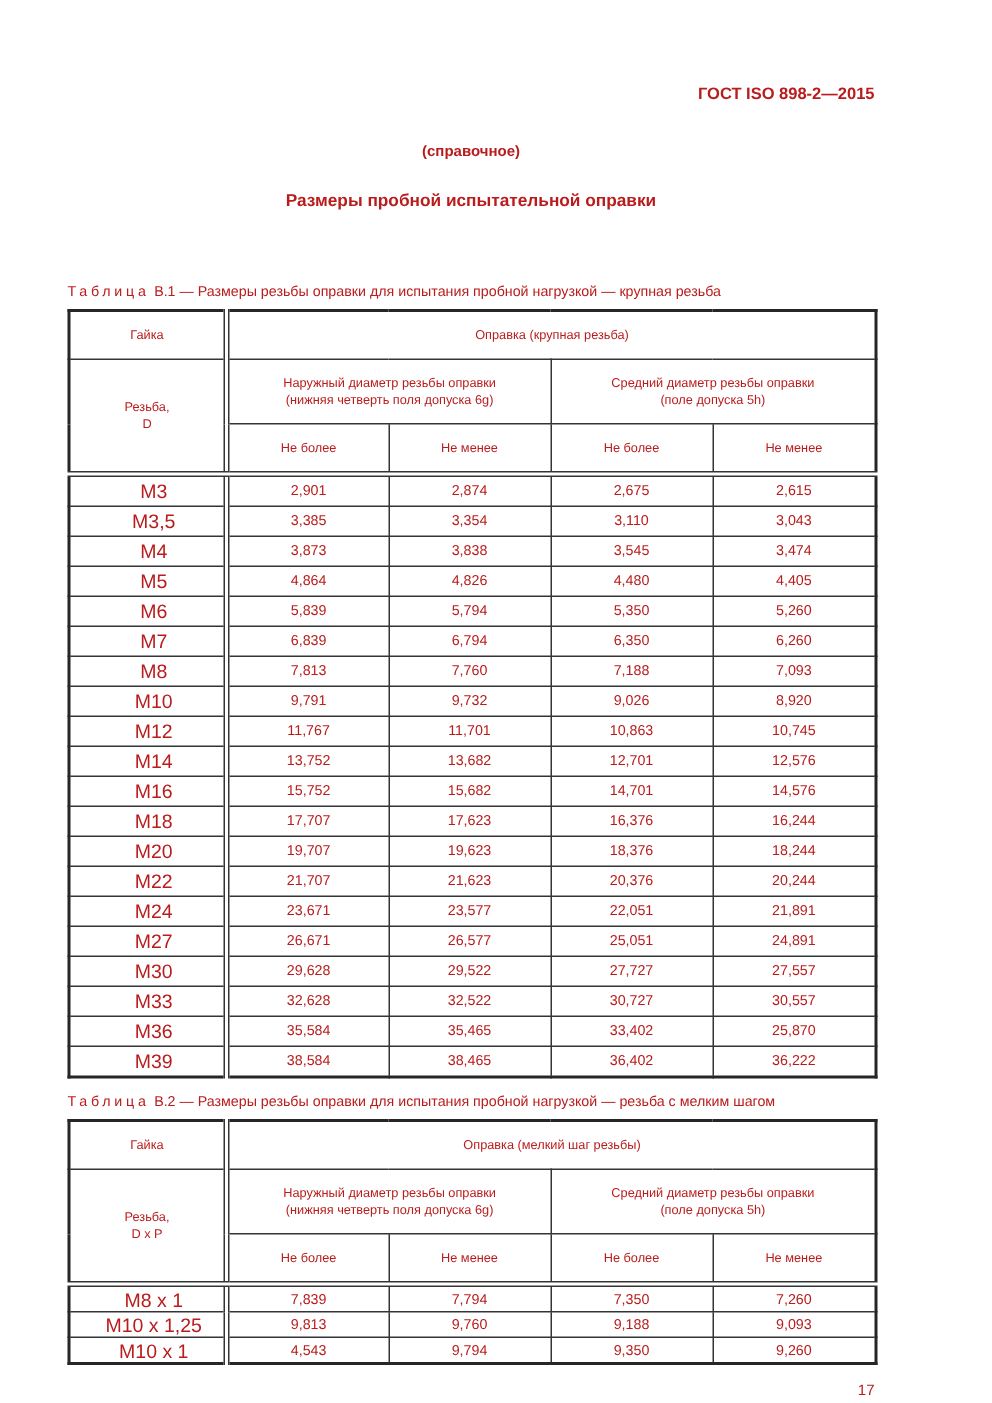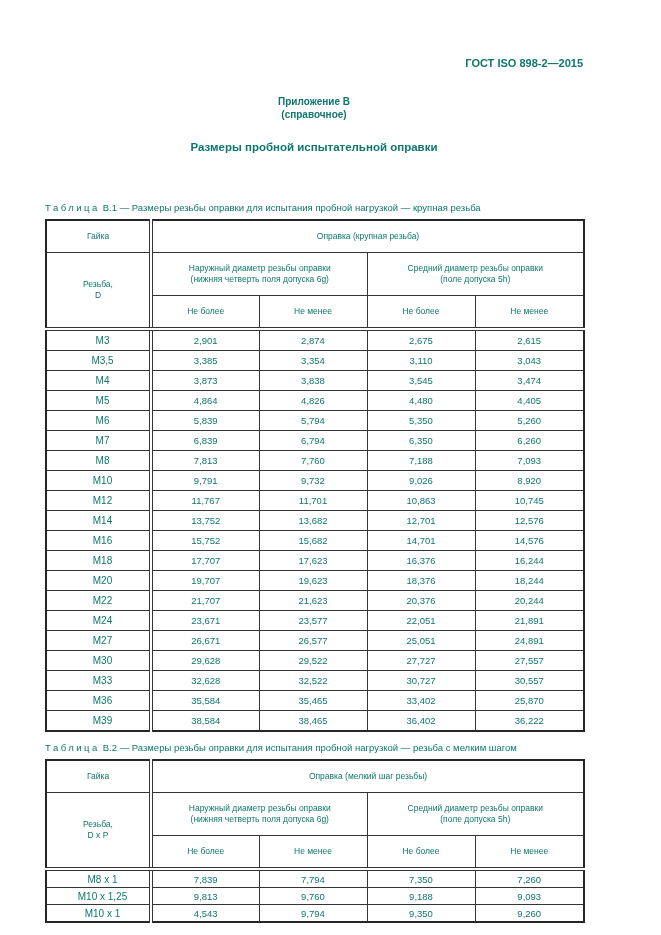--- a/index.html
+++ b/index.html
@@ -3,21 +3,21 @@
 <meta charset="utf-8">
 <style>
   html,body{margin:0;padding:0;background:#ffffff;}
   .page{
     position:relative;
     width:661px;height:935px;
     box-sizing:border-box;
     background:#ffffff;
     padding-top:57px;
     font-family:"Liberation Sans","DejaVu Sans",sans-serif;
-    color:#0f766e;
+    color:#b91c1c;
     overflow:hidden;
   }
   .content{width:538px;margin-left:45px;}
   .doc-number{text-align:right;font-weight:bold;font-size:11px;line-height:13px;}
   .appendix{text-align:center;font-weight:bold;font-size:10px;line-height:13px;margin-top:25px;}
   .doc-title{text-align:center;font-weight:bold;font-size:11.5px;margin-top:20px;}
   .table-caption{font-size:9.5px;line-height:13px;margin-top:48px;}
   .table-caption.second{margin-top:9px;}
   .cap-label{letter-spacing:2.5px;margin-right:3px;}
 
@@ -38,37 +38,36 @@
     vertical-align:middle;
   }
   table.gost-table td{
     border:1px solid #343434;
     text-align:center;
     vertical-align:middle;
     font-size:9.5px;
     height:19px;
     padding:0 3px;
   }
-  table.gost-table tbody td:first-child{font-size:10px;padding-left:12px;}
+  table.gost-table tbody td:first-child{font-size:13px;padding-left:12px;}
   table.t2 td{height:16px;}
   
   table.gost-table th.dbl, table.gost-table td.dbl{border-left:4px double #343434;}
   table.gost-table thead tr.sub th, table.gost-table th.span-rows{border-bottom:4px double #343434;}
   .page-number{width:538px;margin-left:45px;text-align:right;font-size:10px;margin-top:12px;}
 </style>
 </head>
 <body>
 
 <div class="page">
 
   <div class="content">
     <div class="doc-number">ГОСТ ISO 898-2—2015</div>
 
     <div class="appendix">
-      <div>Приложение В</div>
       <div>(справочное)</div>
     </div>
 
     <div class="doc-title">Размеры пробной испытательной оправки</div>
 
     <div class="table-caption">
       <span class="cap-label">Таблица</span><span>В.1 — Размеры резьбы оправки для испытания пробной нагрузкой — крупная резьба</span>
     </div>
 
     <table class="gost-table t1">

